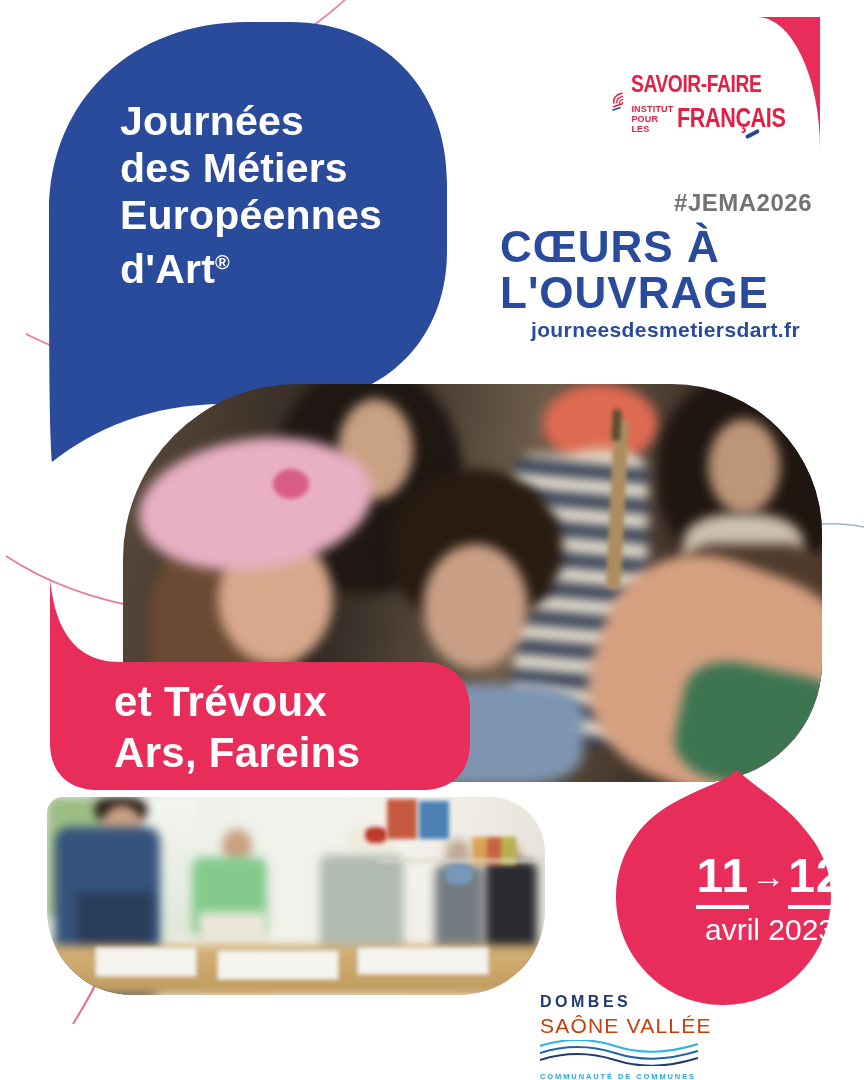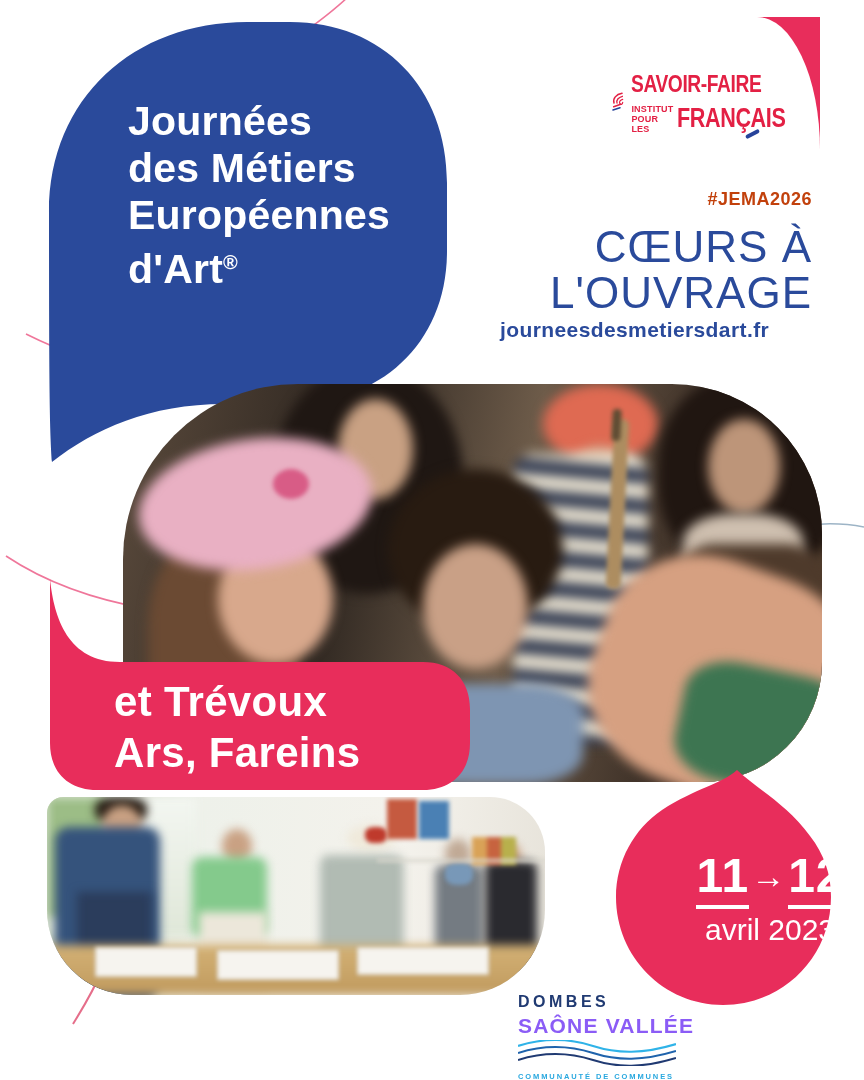--- a/index.html
+++ b/index.html
@@ -6,30 +6,30 @@
   .poster{position:relative;width:864px;height:1080px;background:#ffffff;overflow:hidden;
           font-family:"Liberation Sans",sans-serif;}
   svg.layer{position:absolute;left:0;top:0;pointer-events:none;}
 
   
   .corner-red{position:absolute;left:757px;top:17px;width:63px;height:133px;background:#E82D5B;}
   .corner-red .mask{position:absolute;left:0;top:0;width:100%;height:100%;background:#fff;
                     border-top-right-radius:100% 100%;}
 
   
-  .title{position:absolute;left:128px;top:98px;color:#fff;font-size:41px;line-height:47px;
+  .title{position:absolute;left:120px;top:98px;color:#fff;font-size:41px;line-height:47px;
          font-weight:600;letter-spacing:.2px;}
   .title sup{font-size:20px;vertical-align:14px;}
 
   
   .hashtag{position:absolute;left:500px;top:189px;width:312px;text-align:right;
-           color:#c2410c;font-size:18px;font-weight:800;letter-spacing:.5px;}
-  .slogan{position:absolute;left:500px;top:224px;width:312px;text-align:right;
-          color:#2A4A9B;font-size:44px;line-height:46px;font-weight:400;letter-spacing:1px;}
-  .website{position:absolute;left:500px;top:318px;width:300px;text-align:left;
+           color:#737373;font-size:24px;font-weight:800;letter-spacing:.5px;}
+  .slogan{position:absolute;left:500px;top:224px;width:312px;text-align:left;
+          color:#2A4A9B;font-size:44px;line-height:46px;font-weight:700;letter-spacing:1px;}
+  .website{position:absolute;left:500px;top:318px;width:300px;text-align:right;
            color:#2A4A9B;font-size:21px;font-weight:700;letter-spacing:.4px;}
 
   
   .sff{position:absolute;left:612px;top:70px;width:200px;color:#E32044;}
   .sff-row{display:flex;align-items:flex-start;}
   .sff-text{margin-left:6px;}
   .sff-l1{font-size:24px;font-weight:800;transform:scaleX(.8);transform-origin:left top;
           white-space:nowrap;letter-spacing:-.5px;}
   .sff-l2{display:flex;align-items:flex-end;margin-top:2px;}
   .sff-small{font-size:9px;font-weight:700;line-height:10px;letter-spacing:.2px;margin-top:4px;}
@@ -55,23 +55,23 @@
             font-weight:800;letter-spacing:.3px;}
 
   
   .dates{position:absolute;left:617px;top:848px;width:214px;text-align:center;color:#fff;padding-left:46px;}
   .dates .nums{font-size:48px;font-weight:800;letter-spacing:1px;}
   .dates .nums .u{border-bottom:4px solid #fff;padding-bottom:3px;}
   .dates .nums .arrow{font-size:34px;vertical-align:4px;padding:0 2px;}
   .dates .my{font-size:30px;font-weight:500;margin-top:10px;}
 
   
-  .dombes{position:absolute;left:518px;top:993px;width:170px;}
+  .dombes{position:absolute;left:540px;top:993px;width:170px;}
   .dombes-l1{color:#203A72;font-size:16px;font-weight:600;letter-spacing:3.5px;}
-  .dombes-l2{color:#8b5cf6;font-size:21px;font-weight:700;letter-spacing:1.2px;margin-top:3px;white-space:nowrap;}
+  .dombes-l2{color:#c2410c;font-size:21px;font-weight:400;letter-spacing:1.2px;margin-top:3px;white-space:nowrap;}
   .dombes-waves{margin-top:2px;}
   .dombes-l3{color:#29A8DF;font-size:7.5px;font-weight:700;letter-spacing:1.9px;margin-top:2px;white-space:nowrap;}
 </style>
 </head>
 <body>
 
 <div class="poster">
 
   <svg class="layer" width="864" height="1080" viewBox="0 0 864 1080">
     <path d="M 284 46 C 308 30 330 14 349 -4" fill="none" stroke="rgba(233,72,120,.75)" stroke-width="1.6"></path>

